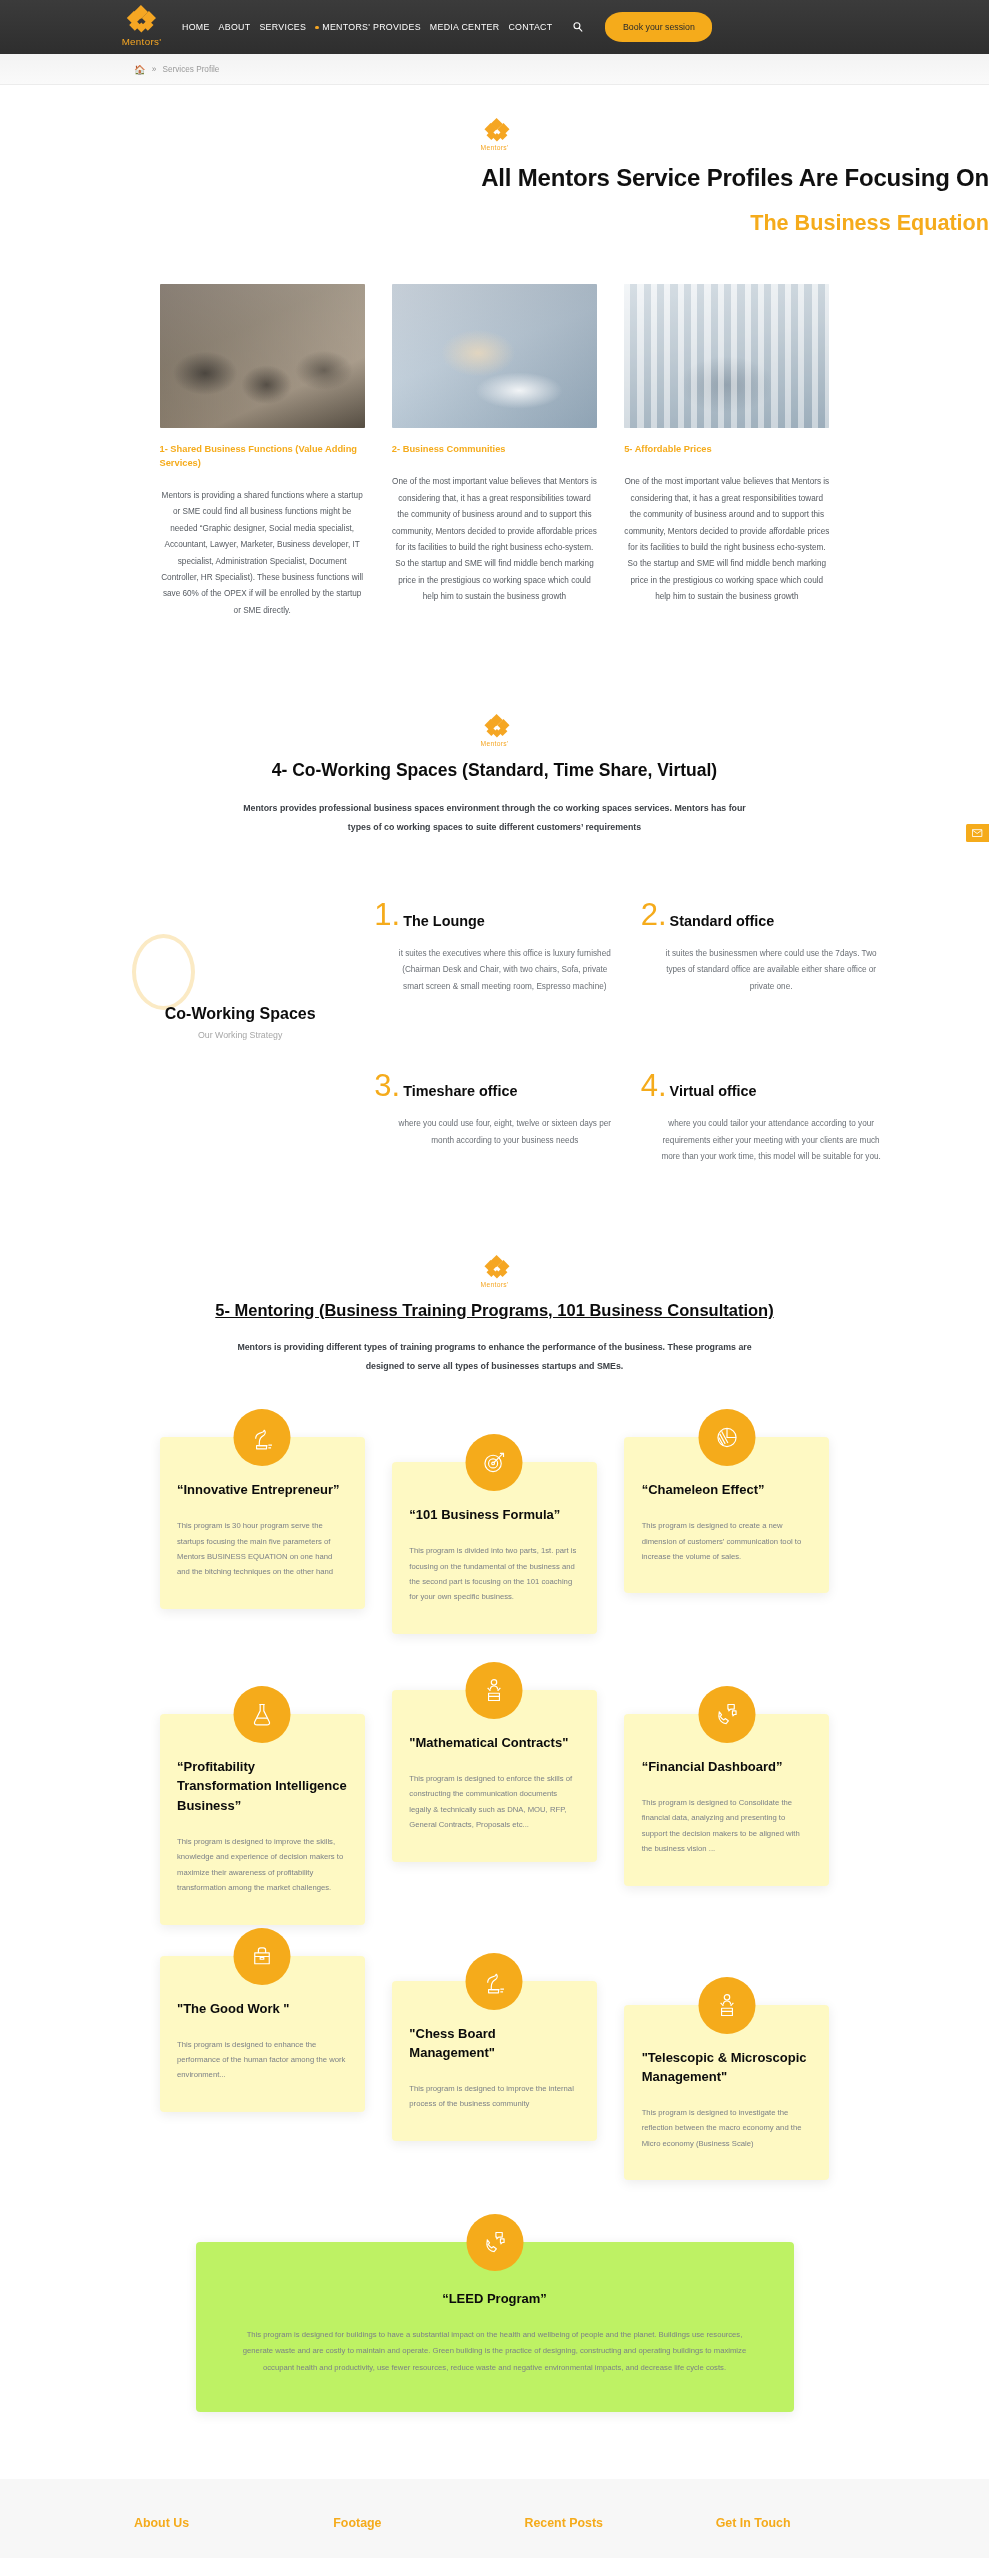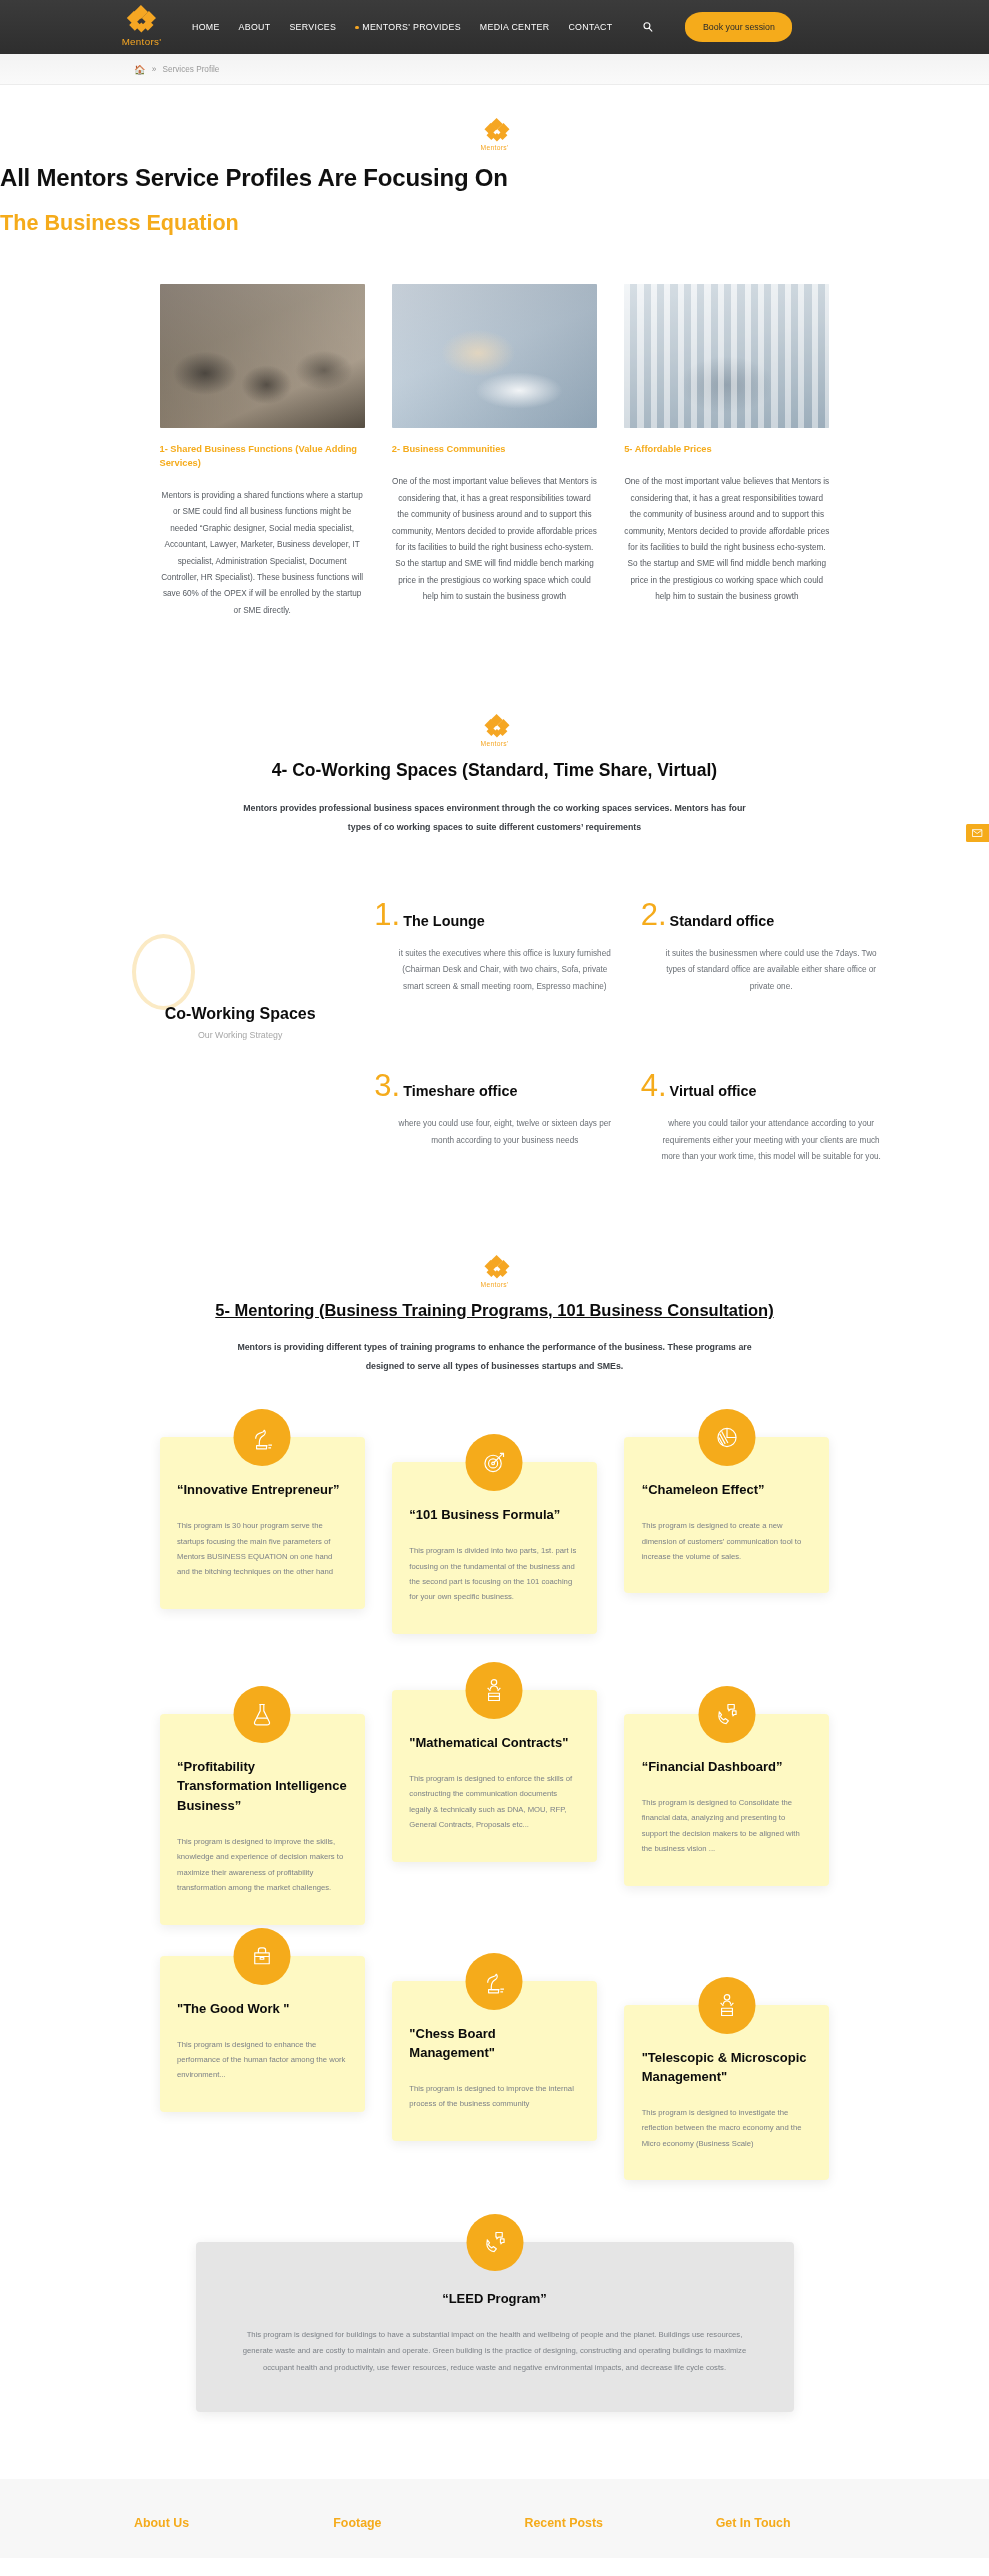--- a/index.html
+++ b/index.html
@@ -32,21 +32,21 @@
   .d1 { width:9.8px; height:9.8px; left:9.3px; top:0; }
   .d2 { width:9.8px; height:9.8px; left:2.1px;  top:6.2px; }
   .d3 { width:9.8px; height:9.8px; left:16.5px; top:6.2px; }
   .d4 { width:7.7px; height:7.7px; left:4.1px;  top:14.4px; }
   .d5 { width:7.7px; height:7.7px; left:16.5px; top:14.4px; }
   .d6 { width:6.7px; height:6.7px; left:10.8px; top:17px; }
   .logo-word {
     color:#f5a623; font-size:9.8px; letter-spacing:0.3px; margin-top:2.1px;
     font-family:"Liberation Sans", sans-serif;
   }
-  .main-nav { display:flex; align-items:center; gap:19px; margin-left:12px; }
+  .main-nav { display:flex; align-items:center; gap:9px; margin-left:2px; }
   .nav-link {
     color:#ffffff; font-size:8.8px; letter-spacing:0.3px;
     text-transform:uppercase; cursor:pointer; white-space:nowrap;
     font-family:"Liberation Sans", sans-serif;
   }
   .nav-link.active { position:relative; padding-left:7.2px; }
   .nav-link.active:before {
     content:""; position:absolute; left:0; top:50%; margin-top:-1.5px;
     width:3.6px; height:3.6px; border-radius:50%; background:#f5a623;
   }
@@ -70,21 +70,21 @@
   .breadcrumb { width:783px; margin:0 auto; display:flex; align-items:center; gap:6.2px; padding-left:31px;}
   .bc-home { font-size:9.3px; color:#2b2b2b; }
   .bc-sep { color:#8d8d8d; font-size:8.2px; }
   .bc-current { color:#9a9a9a; font-size:8.2px; }
 
   
   .section-logo { display:flex; flex-direction:column; align-items:center; }
   .section-logo .logo-mark { width:23px; height:24px; transform:scale(.86); }
   .section-logo .logo-word { font-size:6.7px; }
 
-  .page-title-wrap { text-align:left; padding:33px 0 0; }
+  .page-title-wrap { text-align:right; padding:33px 0 0; }
   h1.page-title {
     font-size:24px; font-weight:bold; color:#101010; margin-top:13.4px;
     letter-spacing:-0.2px;
   }
   h2.page-subtitle {
     font-size:21.6px; font-weight:bold; color:#f5ab1b; margin-top:17.5px;
   }
 
   
   .features {
@@ -178,21 +178,21 @@
     position:absolute; left:50%; top:-28px; transform:translateX(-50%);
     width:57px; height:57px; border-radius:50%; background:#f5ab1b;
     display:flex; align-items:center; justify-content:center;
   }
   .prog-icon svg { width:29px; height:29px; }
   .prog-title { font-size:13px; font-weight:bold; color:#0b0b0b; line-height:1.5; }
   .prog-text { margin-top:18.5px; font-size:7.7px; line-height:2.0; color:#7c8187; }
 
   .leed-wrap { width:598px; margin:62px auto 0; }
   .leed-card {
-    background:#e5e5e5; border-radius:4.1px; padding:47px 36px 36px;
+    background:#bef264; border-radius:4.1px; padding:47px 36px 36px;
     box-shadow:0 2.1px 11.3px rgba(0,0,0,.08); position:relative; text-align:center;
   }
   .leed-card .prog-title { font-size:13px; }
   .leed-card .prog-text { font-size:7.7px; line-height:2.1; }
 
   
   .footer {
     margin-top:67px; background:#f7f7f7; padding:37px 0 28px;
     position:relative; overflow:hidden;
   }

